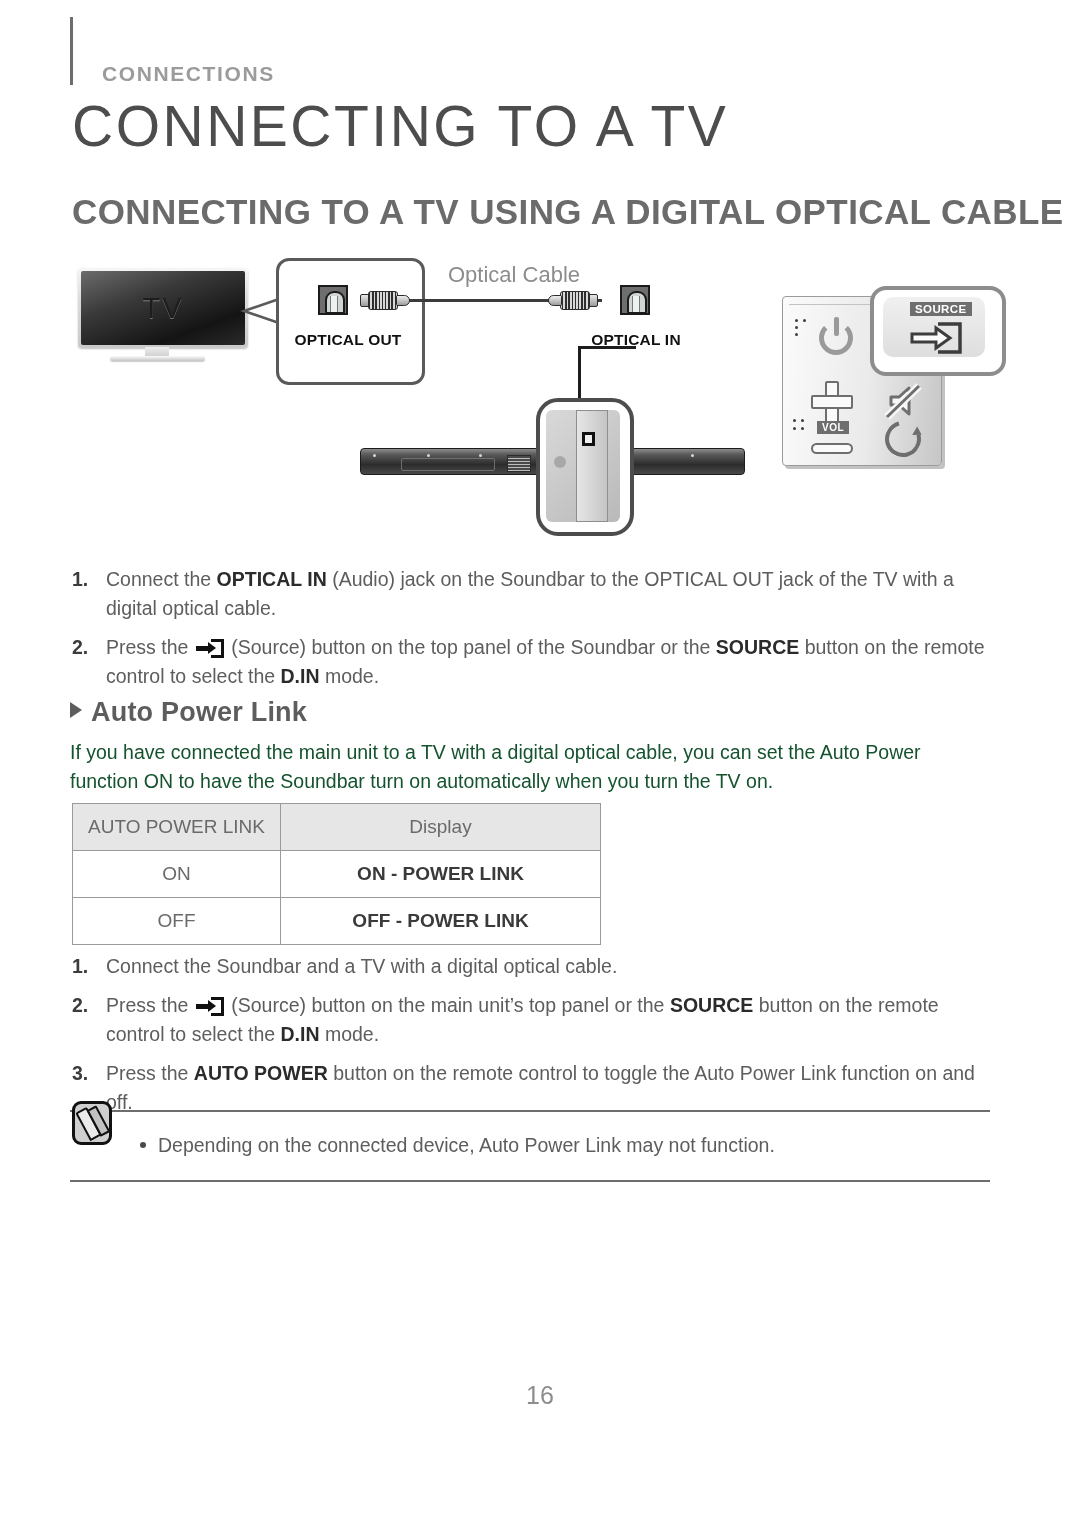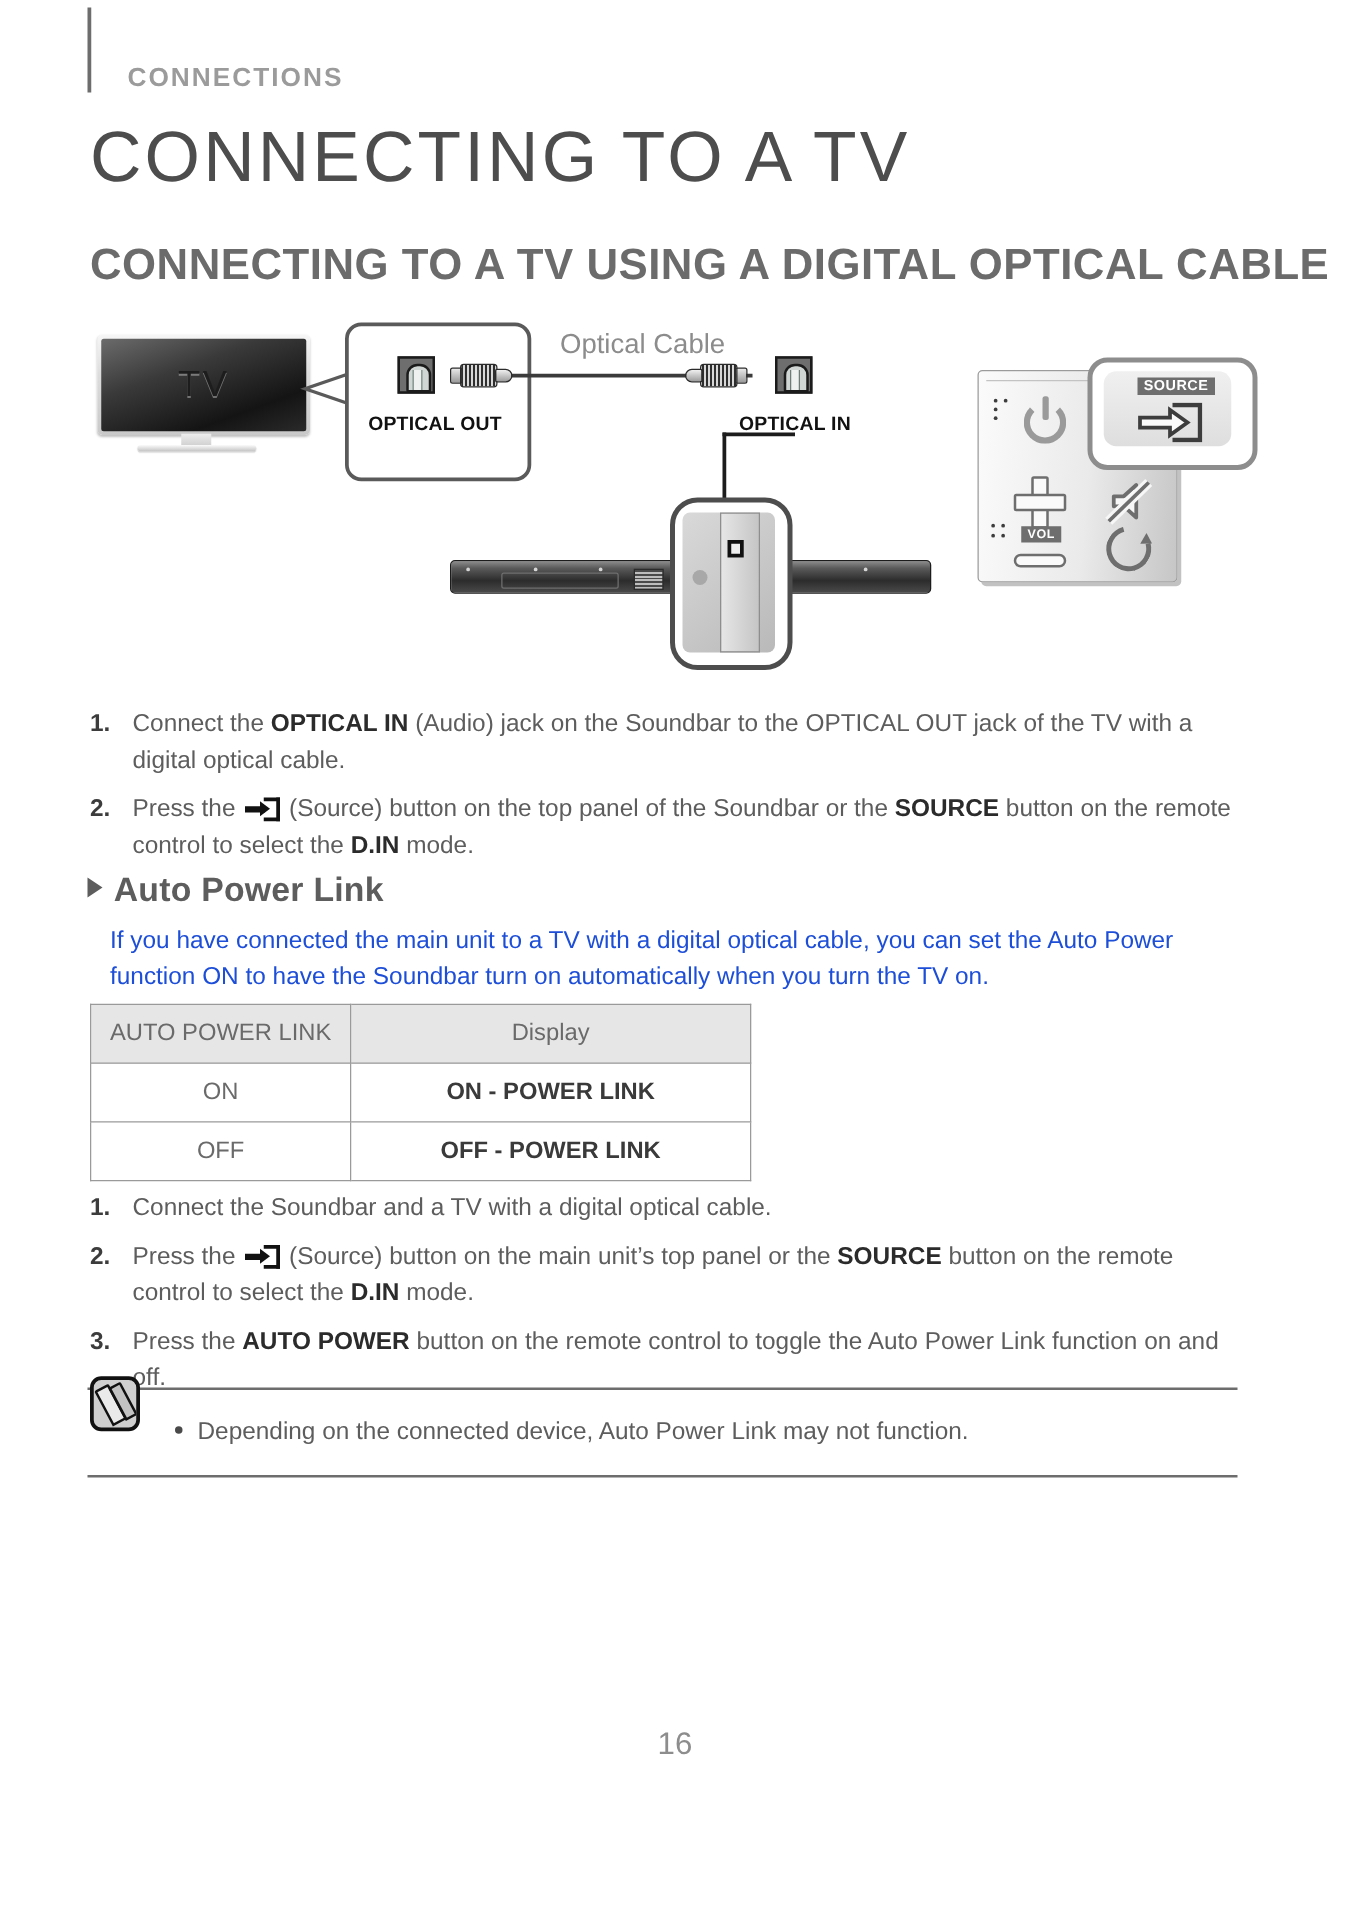--- a/index.html
+++ b/index.html
@@ -19,21 +19,21 @@
 
   .page {
     position: absolute;
     inset: 0;
   }
 
   
   .header {
     position: absolute;
     left: 70px;
-    top: 6px;
+    top: 17px;
     width: 920px;
     height: 72px;
   }
   .header-rule {
     position: absolute;
     left: 0;
     top: 0;
     width: 3px;
     height: 68px;
     background: #6d6d6d;
@@ -588,22 +588,21 @@
     margin-right: 9px;
     vertical-align: 3px;
   }
 
   .para {
     position: absolute;
     left: 70px;
     width: 900px;
     font-size: 19.5px;
     line-height: 29px;
-    color: #1d4ed8;
-    margin-left: 18px;
+    color: #14532d;
   }
 
   
   .tbl {
     position: absolute;
     left: 72px;
     top: 803px;
     width: 528px;
     border-collapse: collapse;
     table-layout: fixed;

